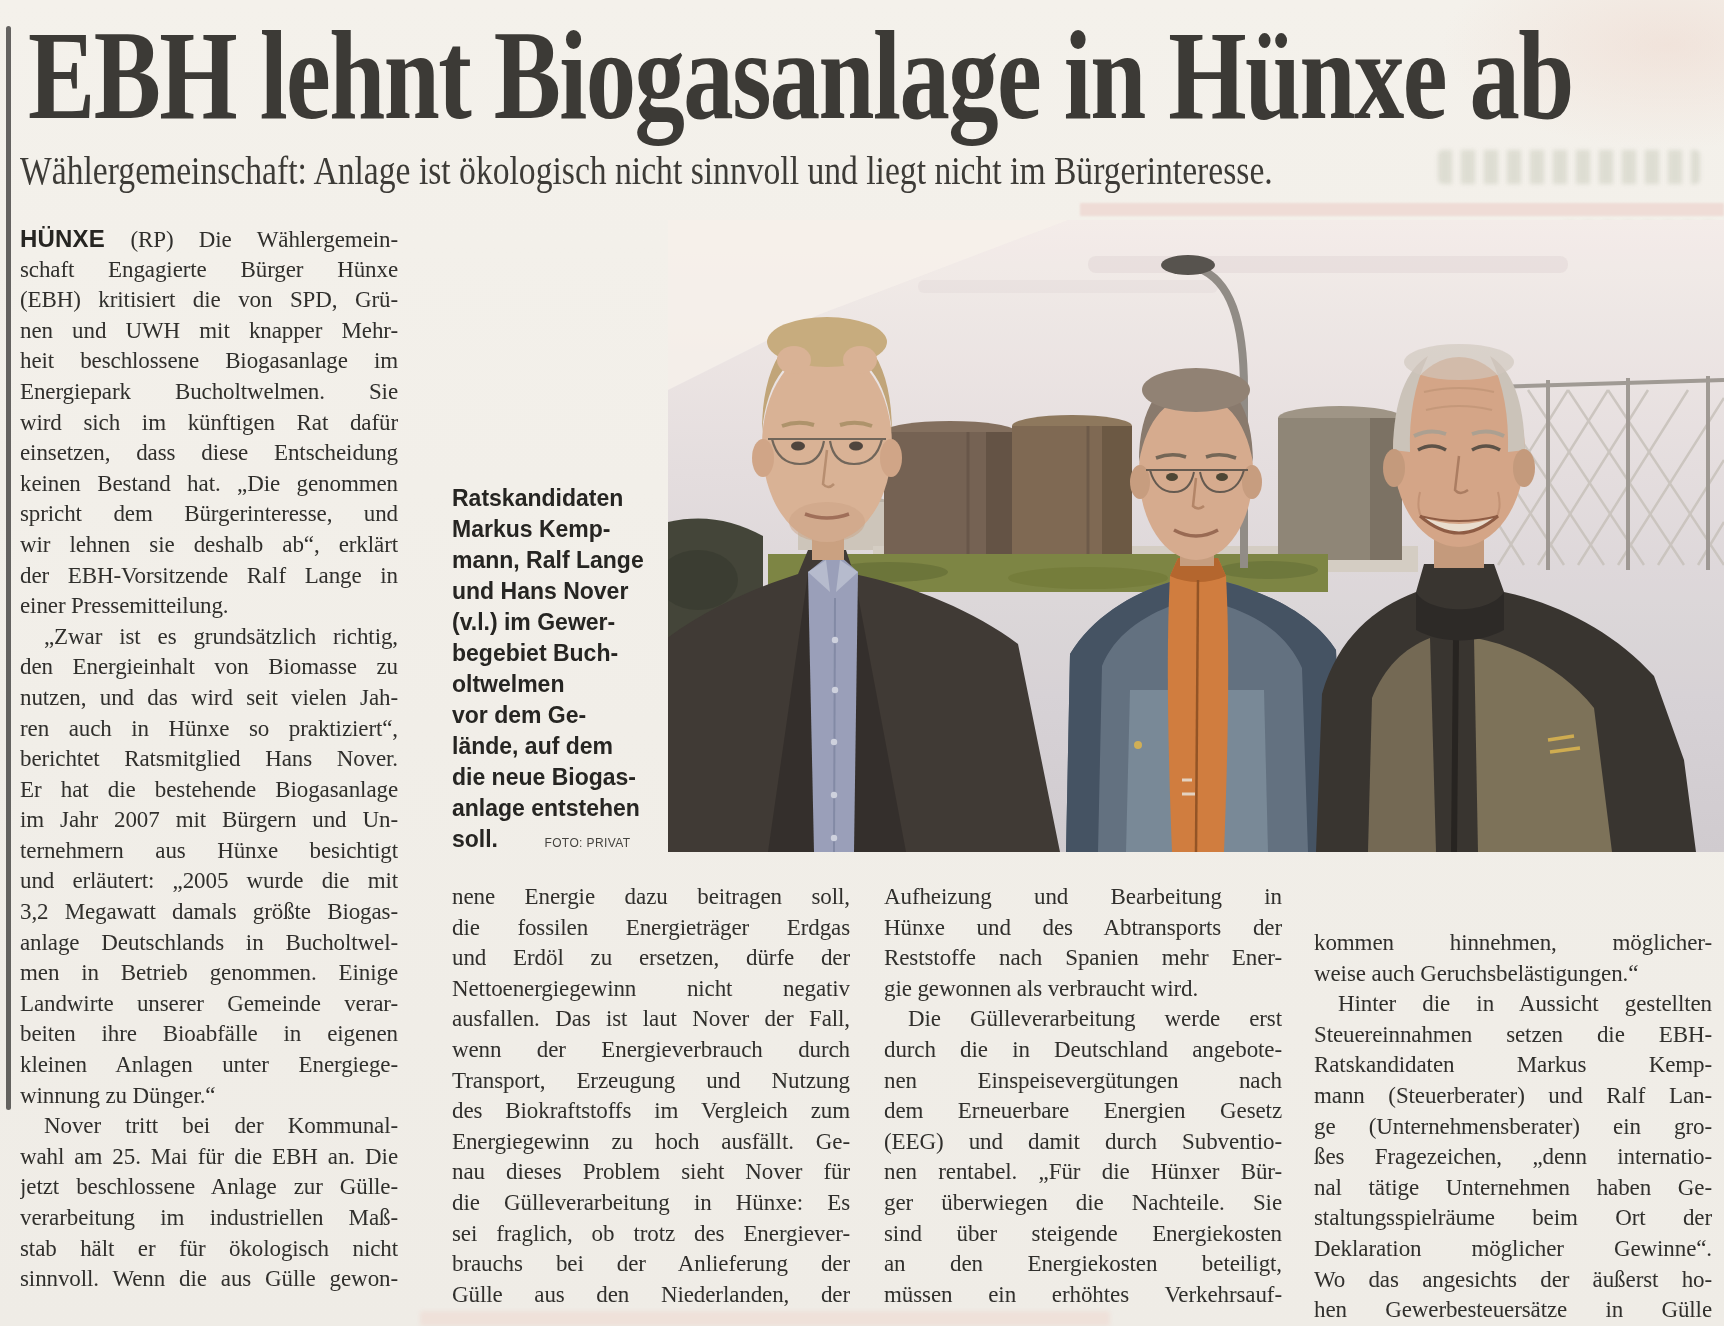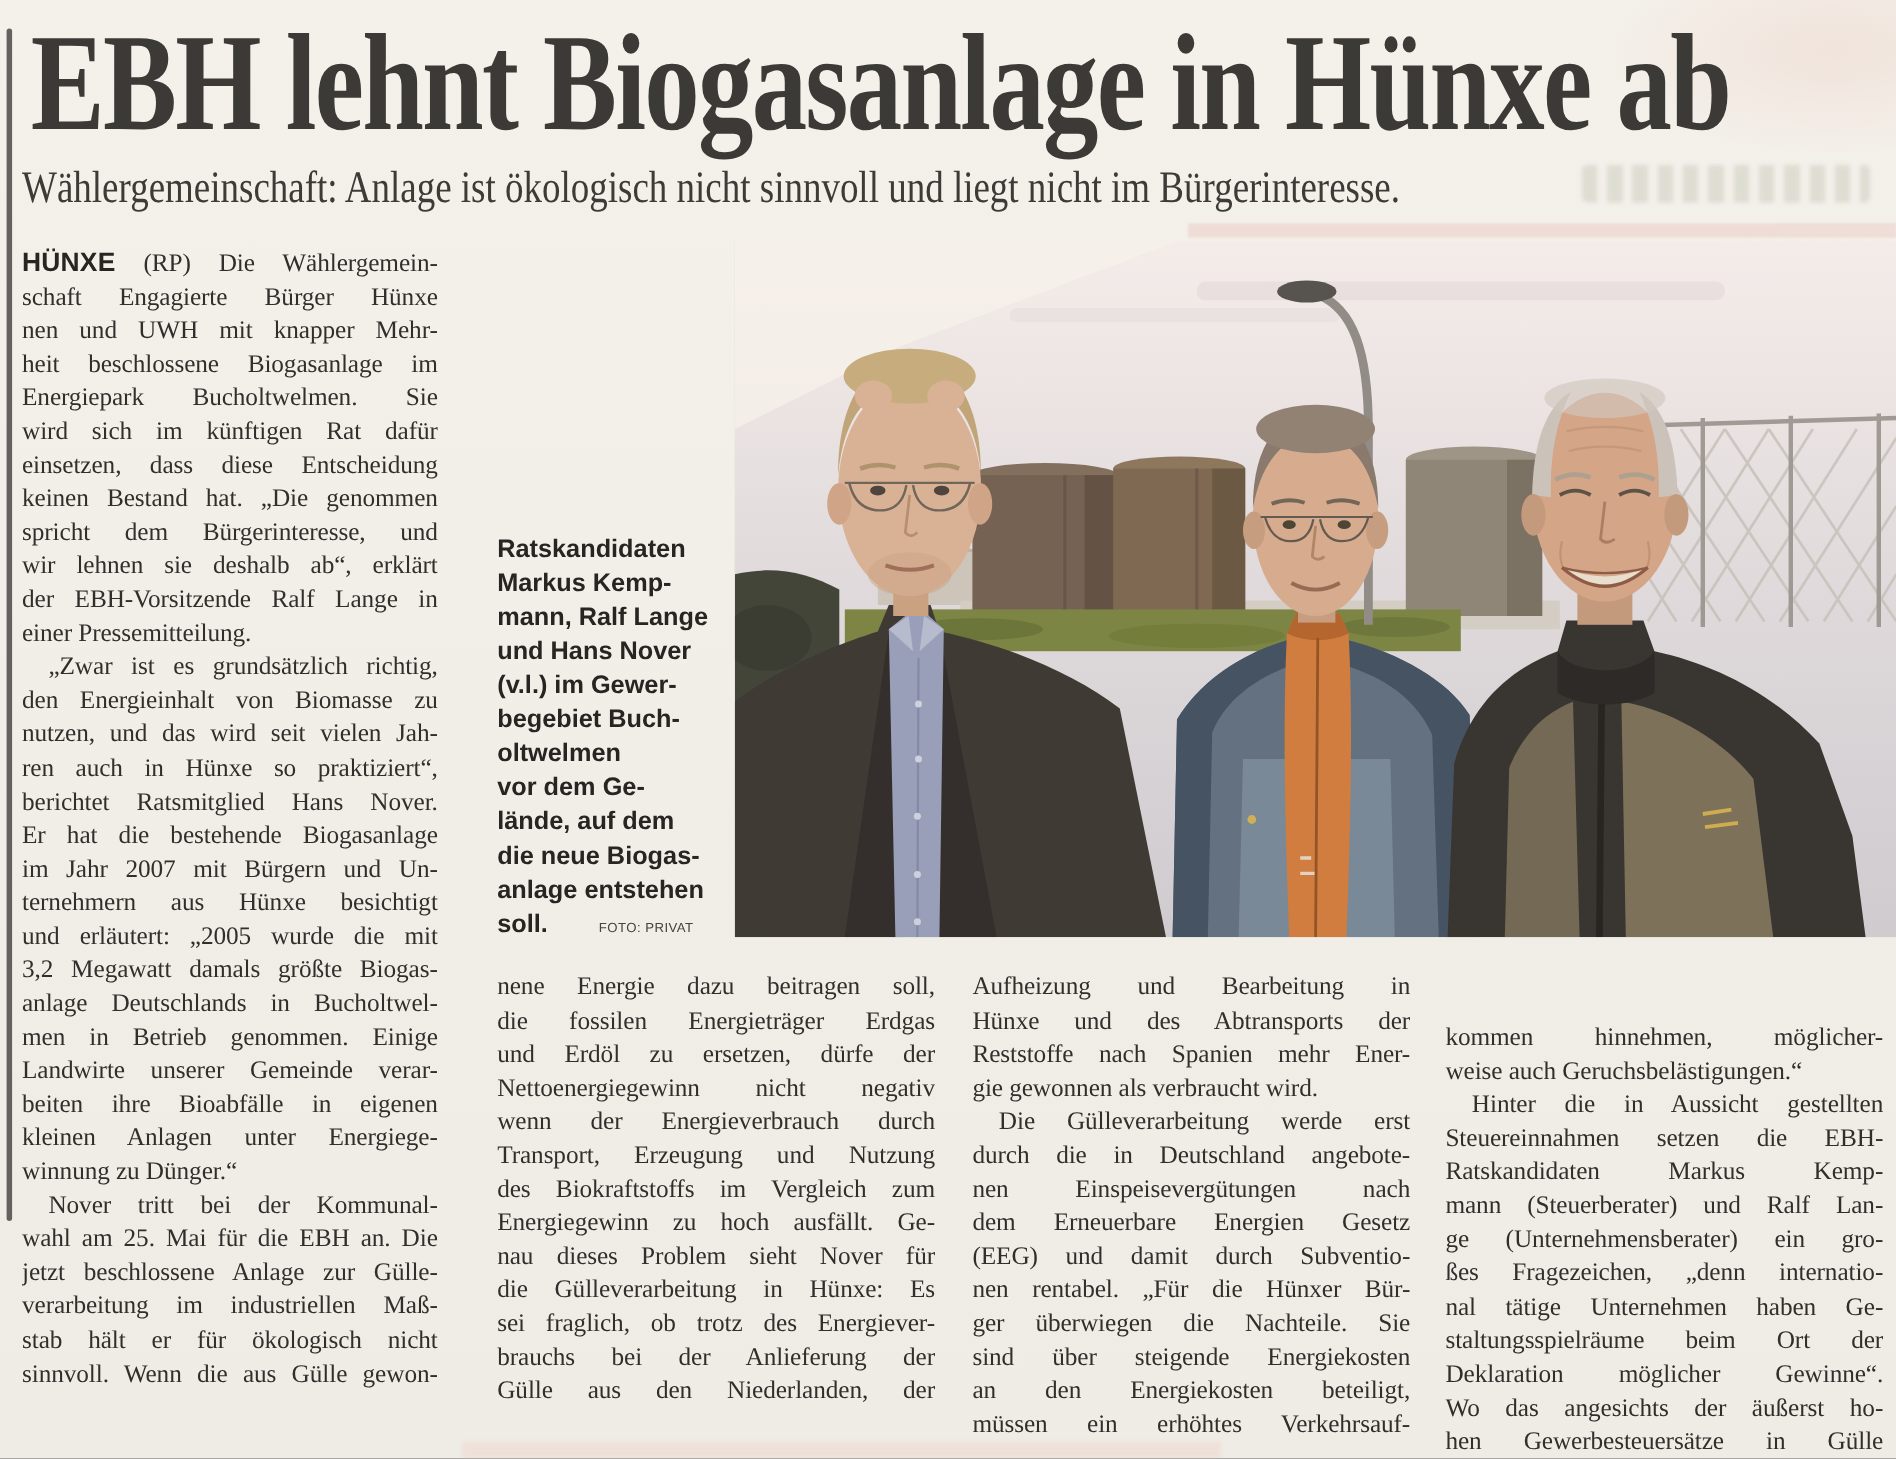--- a/index.html
+++ b/index.html
@@ -215,20 +215,21 @@
       </div>
     <div class="cap-line cap-final">
       <span>soll.</span>
       <span class="cap-credit">FOTO: PRIVAT</span>
     </div>
   </div>
 
   <div class="col c1">
       <div class="line"><strong class="city">HÜNXE</strong> (RP) Die Wählergemein-</div>
       <div class="line">schaft Engagierte Bürger Hünxe</div>
+      <div class="line">(EBH) kritisiert die von SPD, Grü-</div>
       <div class="line">nen und UWH mit knapper Mehr-</div>
       <div class="line">heit beschlossene Biogasanlage im</div>
       <div class="line">Energiepark Bucholtwelmen. Sie</div>
       <div class="line">wird sich im künftigen Rat dafür</div>
       <div class="line">einsetzen, dass diese Entscheidung</div>
       <div class="line">keinen Bestand hat. „Die genommen</div>
       <div class="line">spricht dem Bürgerinteresse, und</div>
       <div class="line">wir lehnen sie deshalb ab“, erklärt</div>
       <div class="line">der EBH-Vorsitzende Ralf Lange in</div>
       <div class="line end">einer Pressemitteilung.</div>
@@ -253,20 +254,21 @@
       <div class="line">jetzt beschlossene Anlage zur Gülle-</div>
       <div class="line">verarbeitung im industriellen Maß-</div>
       <div class="line">stab hält er für ökologisch nicht</div>
       <div class="line">sinnvoll. Wenn die aus Gülle gewon-</div>
     </div>
   <div class="col c2">
       <div class="line">nene Energie dazu beitragen soll,</div>
       <div class="line">die fossilen Energieträger Erdgas</div>
       <div class="line">und Erdöl zu ersetzen, dürfe der</div>
       <div class="line">Nettoenergiegewinn nicht negativ</div>
+      <div class="line">ausfallen. Das ist laut Nover der Fall,</div>
       <div class="line">wenn der Energieverbrauch durch</div>
       <div class="line">Transport, Erzeugung und Nutzung</div>
       <div class="line">des Biokraftstoffs im Vergleich zum</div>
       <div class="line">Energiegewinn zu hoch ausfällt. Ge-</div>
       <div class="line">nau dieses Problem sieht Nover für</div>
       <div class="line">die Gülleverarbeitung in Hünxe: Es</div>
       <div class="line">sei fraglich, ob trotz des Energiever-</div>
       <div class="line">brauchs bei der Anlieferung der</div>
       <div class="line">Gülle aus den Niederlanden, der</div>
     </div>

